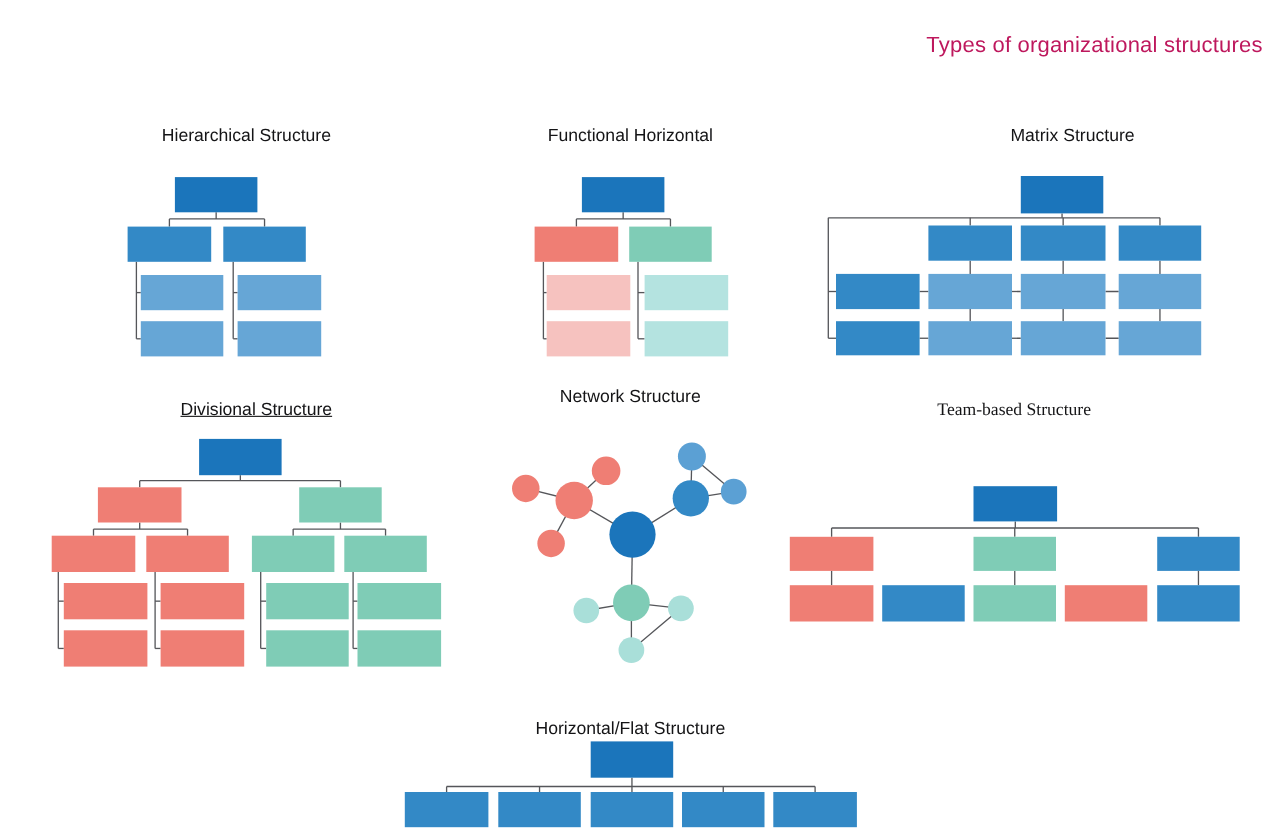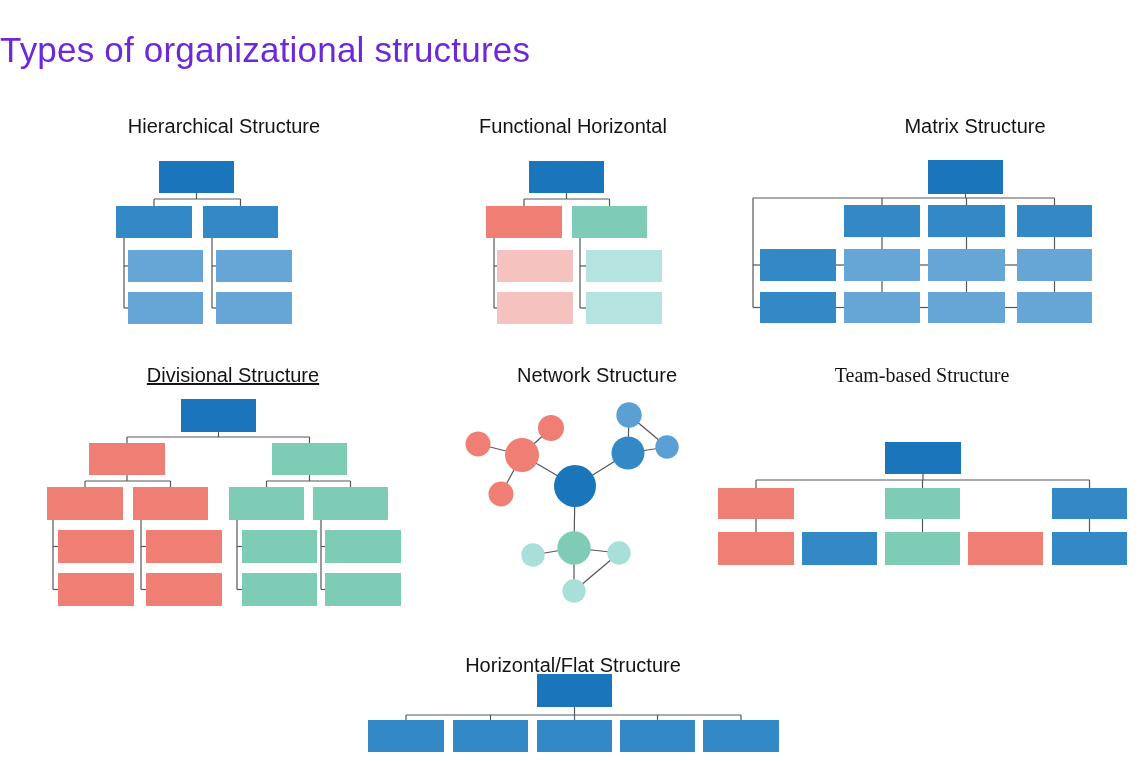--- a/index.html
+++ b/index.html
@@ -1,35 +1,35 @@
 <!DOCTYPE html>
 <html><head>
 <meta charset="utf-8">
 <style>
   html,body{margin:0;padding:0;background:#ffffff;}
   #canvas{position:relative;width:1148px;height:761px;background:#ffffff;overflow:hidden;
           font-family:"Liberation Sans","DejaVu Sans",sans-serif;}
-  #page-title{position:absolute;left:0;top:30px;width:1148px;text-align:left;
-              font-size:35px;font-weight:500;color:#6d28d9;letter-spacing:0.2px;}
+  #page-title{position:absolute;left:0;top:30px;width:1148px;text-align:right;
+              font-size:20px;font-weight:500;color:#be185d;letter-spacing:0.2px;}
   .diagram-title{position:absolute;transform:translateX(-50%);white-space:nowrap;
-                 font-size:20px;font-weight:500;color:#141416;}
+                 font-size:16px;font-weight:500;color:#141416;}
   #diagram-canvas{position:absolute;left:0;top:0;}
   .connector{stroke:#55565a;stroke-width:1.2;fill:none;}
 </style>
 </head>
 <body>
 
 <div id="canvas">
   <div id="page-title">Types of organizational structures</div>
 
   <div class="diagram-title" style="left:224px;top:115px;">Hierarchical Structure</div>
   <div class="diagram-title" style="left:573px;top:115px;">Functional Horizontal</div>
   <div class="diagram-title" style="left:975px;top:115px;">Matrix Structure</div>
   <div class="diagram-title" style="left:233px;top:364px;text-decoration:underline;">Divisional Structure</div>
-  <div class="diagram-title" style="left:573px;top:364px;margin-left:24px;">Network Structure</div>
+  <div class="diagram-title" style="left:573px;top:352px;">Network Structure</div>
   <div class="diagram-title" style="left:922px;top:364px;font-family:Liberation Serif, serif;">Team-based Structure</div>
   <div class="diagram-title" style="left:573px;top:654px;">Horizontal/Flat Structure</div>
 
   <svg id="diagram-canvas" width="1148" height="761" viewBox="0 0 1148 761">
       <g>
         <line x1="196.5" y1="193" x2="196.5" y2="199" class="connector"></line>
         <line x1="154" y1="199" x2="240.5" y2="199" class="connector"></line>
         <line x1="154" y1="199" x2="154" y2="206" class="connector"></line>
         <line x1="240.5" y1="199" x2="240.5" y2="206" class="connector"></line>
         <line x1="124" y1="238" x2="124" y2="308" class="connector"></line>

